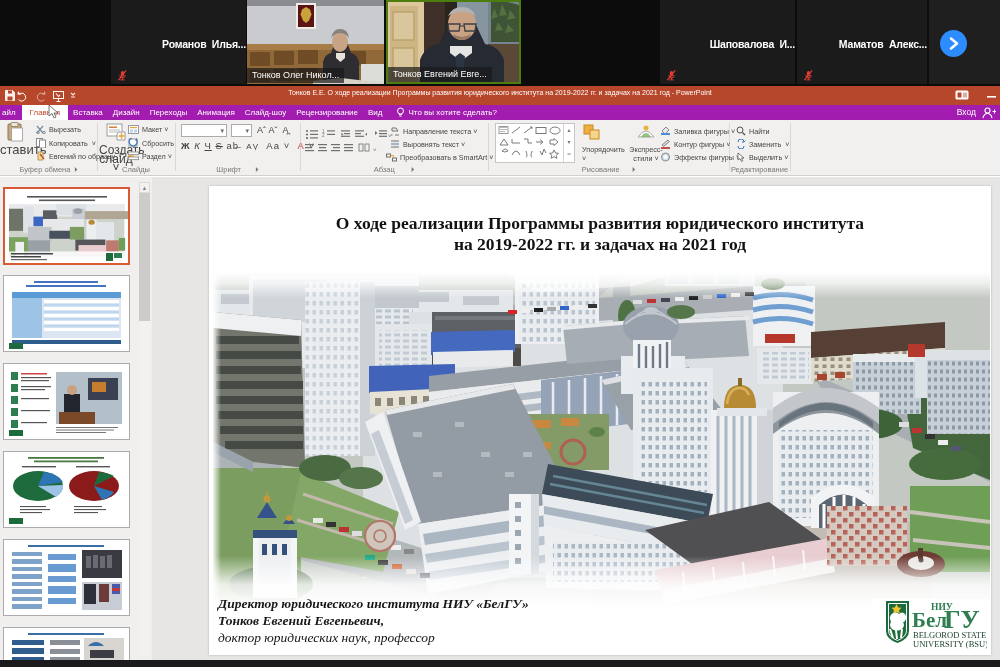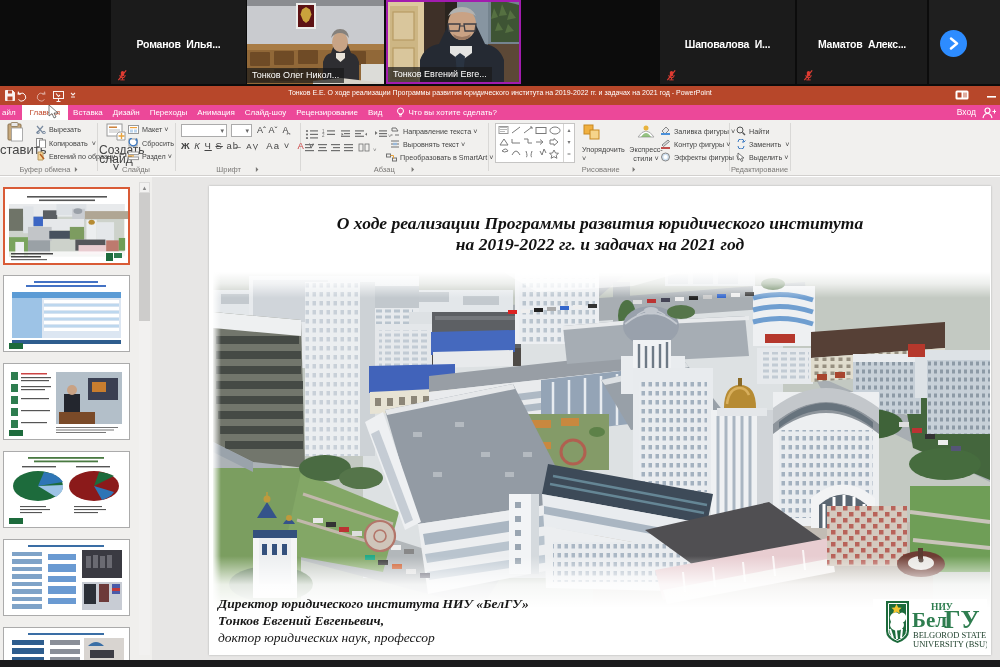--- a/index.html
+++ b/index.html
@@ -1,21 +1,21 @@
 <!DOCTYPE html>
 <html><head><meta charset="utf-8"><style>
 *{margin:0;padding:0;box-sizing:border-box}
 html,body{width:1000px;height:667px;overflow:hidden;font-family:"Liberation Sans",sans-serif;background:#fff}
 #vstrip{position:absolute;left:0;top:0;width:1000px;height:86px;background:#0c0c0c}
 .vtile{position:absolute;top:0;height:84px;background:#1b1b1b;overflow:hidden}
-.vname{position:absolute;width:100%;text-align:center;top:38px;color:#fff;font-size:10.5px;font-weight:600;letter-spacing:-0.2px}
+.vname{position:absolute;width:100%;text-align:right;top:38px;color:#fff;font-size:10.5px;font-weight:600;letter-spacing:-0.2px}
 .vlabel{position:absolute;left:0;bottom:1px;background:rgba(25,25,25,.7);color:#fff;font-size:9px;padding:2px 5px 3px 5px;white-space:nowrap}
 .mic{position:absolute;left:6px;bottom:3px;width:11px;height:11px}
 #titlebar{position:absolute;left:0;top:86px;width:1000px;height:19px;background:#b7472a;color:#fff}
-#tabrow{position:absolute;left:0;top:105px;width:1000px;height:15px;background:#ec4899;color:#fff}
+#tabrow{position:absolute;left:0;top:105px;width:1000px;height:15px;background:#a21caf;color:#fff}
 #ribbon{position:absolute;left:0;top:120px;width:1000px;height:56px;background:#f1f0ee;border-bottom:1px solid #d2d0ce;color:#444}
 #work{position:absolute;left:0;top:177px;width:1000px;height:483px;background:#e7e6e5}
 #panel{position:absolute;left:0;top:0;width:152px;height:483px;background:#f0efed}
 #slide{position:absolute;left:209px;top:9px;width:782px;height:469px;background:#fff;box-shadow:0 0 2px rgba(0,0,0,.25)}
 #bottomstrip{position:absolute;left:0;top:660px;width:1000px;height:7px;background:#1b1b1d}
 .thumb{position:absolute;left:3px;width:127px;background:#fff;border:1px solid #ababab;overflow:hidden}
 .thumb.sel{border:2px solid #d95b36}
 .gsep{position:absolute;top:3px;width:1px;height:48px;background:#d9d8d6}
 .glabel{position:absolute;top:45px;font-size:7.5px;color:#7a7876;text-align:center}
 .sbtn{position:absolute;font-size:7.2px;color:#444;white-space:nowrap;display:flex;align-items:center;gap:3px}
@@ -53,21 +53,21 @@
    <path d="M59 7 l4 2.5 1.5 5 -2.5 6 -3 2.5 -3 -2.5 -2.5 -6 1.5 -5z" fill="#c9a23c"></path>
    <path d="M76 84 V62 q2 -8 8 -9 l4 -11 6 -2 6 2 4 11 q6 1 8 9 V84 z" fill="#2e2e32"></path>
    <path d="M89 53 h9 v5 l-4.5 4 -4.5 -4z" fill="#e8e3da"></path>
    <ellipse cx="93" cy="42" rx="8" ry="10" fill="#c8a486"></ellipse>
    <path d="M84 38 q2 -9 9 -9 q8 0 9 9 q-4 -5 -9 -5 q-5 0 -9 5z" fill="#85817c"></path>
    <rect x="114" y="64" width="23" height="20" fill="#dcdcd8"></rect>
    <path d="M66 81 l28 -3 43 5 v1 h-71z" fill="#d8d3c9"></path>
   </svg>
   <div class="vlabel">Тонков Олег Никол...</div>
  </div>
- <div class="vtile" style="left:386px;width:135px;border:2px solid #a21caf">
+ <div class="vtile" style="left:386px;width:135px;border:2px solid #4d7c0f">
   <svg width="131" height="80" viewBox="0 0 131 80">
    <rect width="131" height="80" fill="#8795a1"></rect>
    <rect x="0" y="0" width="36" height="80" fill="#ddc89e"></rect>
    <rect x="2" y="4" width="28" height="76" fill="#cdb684"></rect>
    <rect x="5" y="10" width="21" height="28" fill="#d9c69c" stroke="#b89c64" stroke-width="1.2"></rect>
    <rect x="5" y="46" width="21" height="30" fill="#d9c69c" stroke="#b89c64" stroke-width="1.2"></rect>
    <rect x="36" y="0" width="24" height="80" fill="#3e3028"></rect>
    <rect x="57" y="0" width="12" height="80" fill="#2a241e"></rect>
    <rect x="100" y="0" width="31" height="42" fill="#75848f"></rect>
    <path d="M103 0 q13 -2 28 3 V40 h-28z" fill="#3e5434"></path>
@@ -586,21 +586,21 @@
      <rect x="80" y="10" width="40" height="23" fill="#d8d4d0"></rect>
      <path d="M84 18 q8 -8 16 0z" fill="#3a6ea5"></path>
           <rect x="86" y="22" width="24" height="8" fill="#3c3c44"></rect>
     </svg>
    </div>
    <div style="position:absolute;left:139px;top:5px;width:11px;height:11px;background:#f2f1f0;border:1px solid #dcdbda;color:#888;font-size:6px;text-align:center;line-height:10px">▲</div>
    <div style="position:absolute;left:139px;top:16px;width:11px;height:462px;background:#f2f1f0"></div>
    <div style="position:absolute;left:139px;top:16px;width:11px;height:128px;background:#cdcccb"></div>
   </div>
   <div id="slide">
-   <div style="position:absolute;top:27px;left:0;width:100%;text-align:center;font-family:'Liberation Serif',serif;font-style:italic;font-weight:bold;font-size:17.5px;line-height:21px;color:#121212">О ходе реализации Программы развития юридического института<br>на 2019-2022 гг. и задачах на 2021 год</div>
+   <div style="position:absolute;top:27px;left:0;width:100%;text-align:center;font-family:'Liberation Serif',serif;font-weight:bold;font-size:17.5px;line-height:21px;color:#121212">О ходе реализации Программы развития юридического института<br>на 2019-2022 гг. и задачах на 2021 год</div>
    <svg style="position:absolute;left:4px;top:86px" width="777" height="336" viewBox="0 0 777 336">
     <defs>
      <pattern id="pw1" width="7" height="9" patternUnits="userSpaceOnUse">
             <rect width="7" height="9" fill="#e9ecef"></rect>
             <rect x="1.5" y="2" width="3.5" height="4.5" fill="#a3b1bf"></rect>
           </pattern>
      <pattern id="pw2" width="6" height="8" patternUnits="userSpaceOnUse">
             <rect width="6" height="8" fill="#c7d0d8"></rect>
             <rect x="1" y="1.5" width="3" height="4" fill="#8d9aa6"></rect>
           </pattern>

